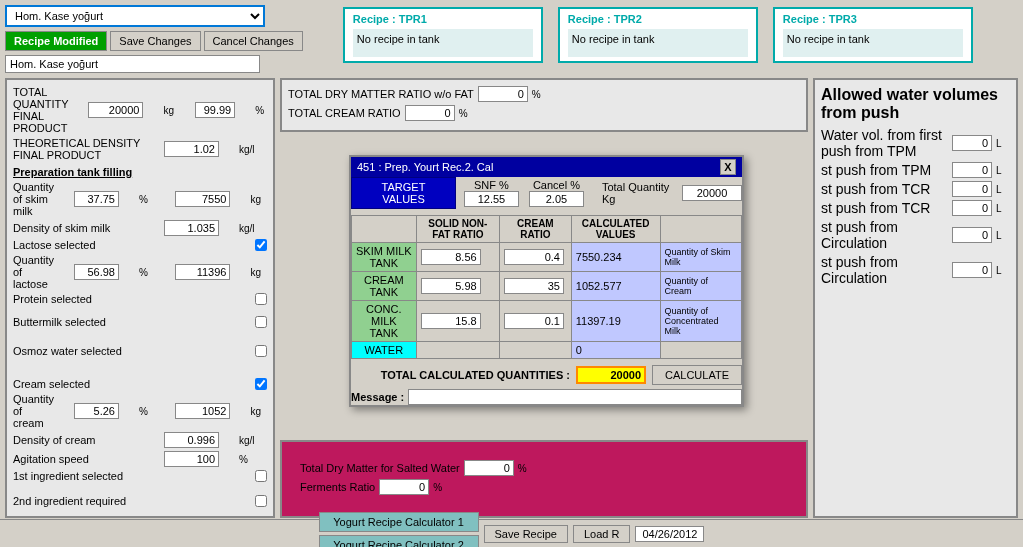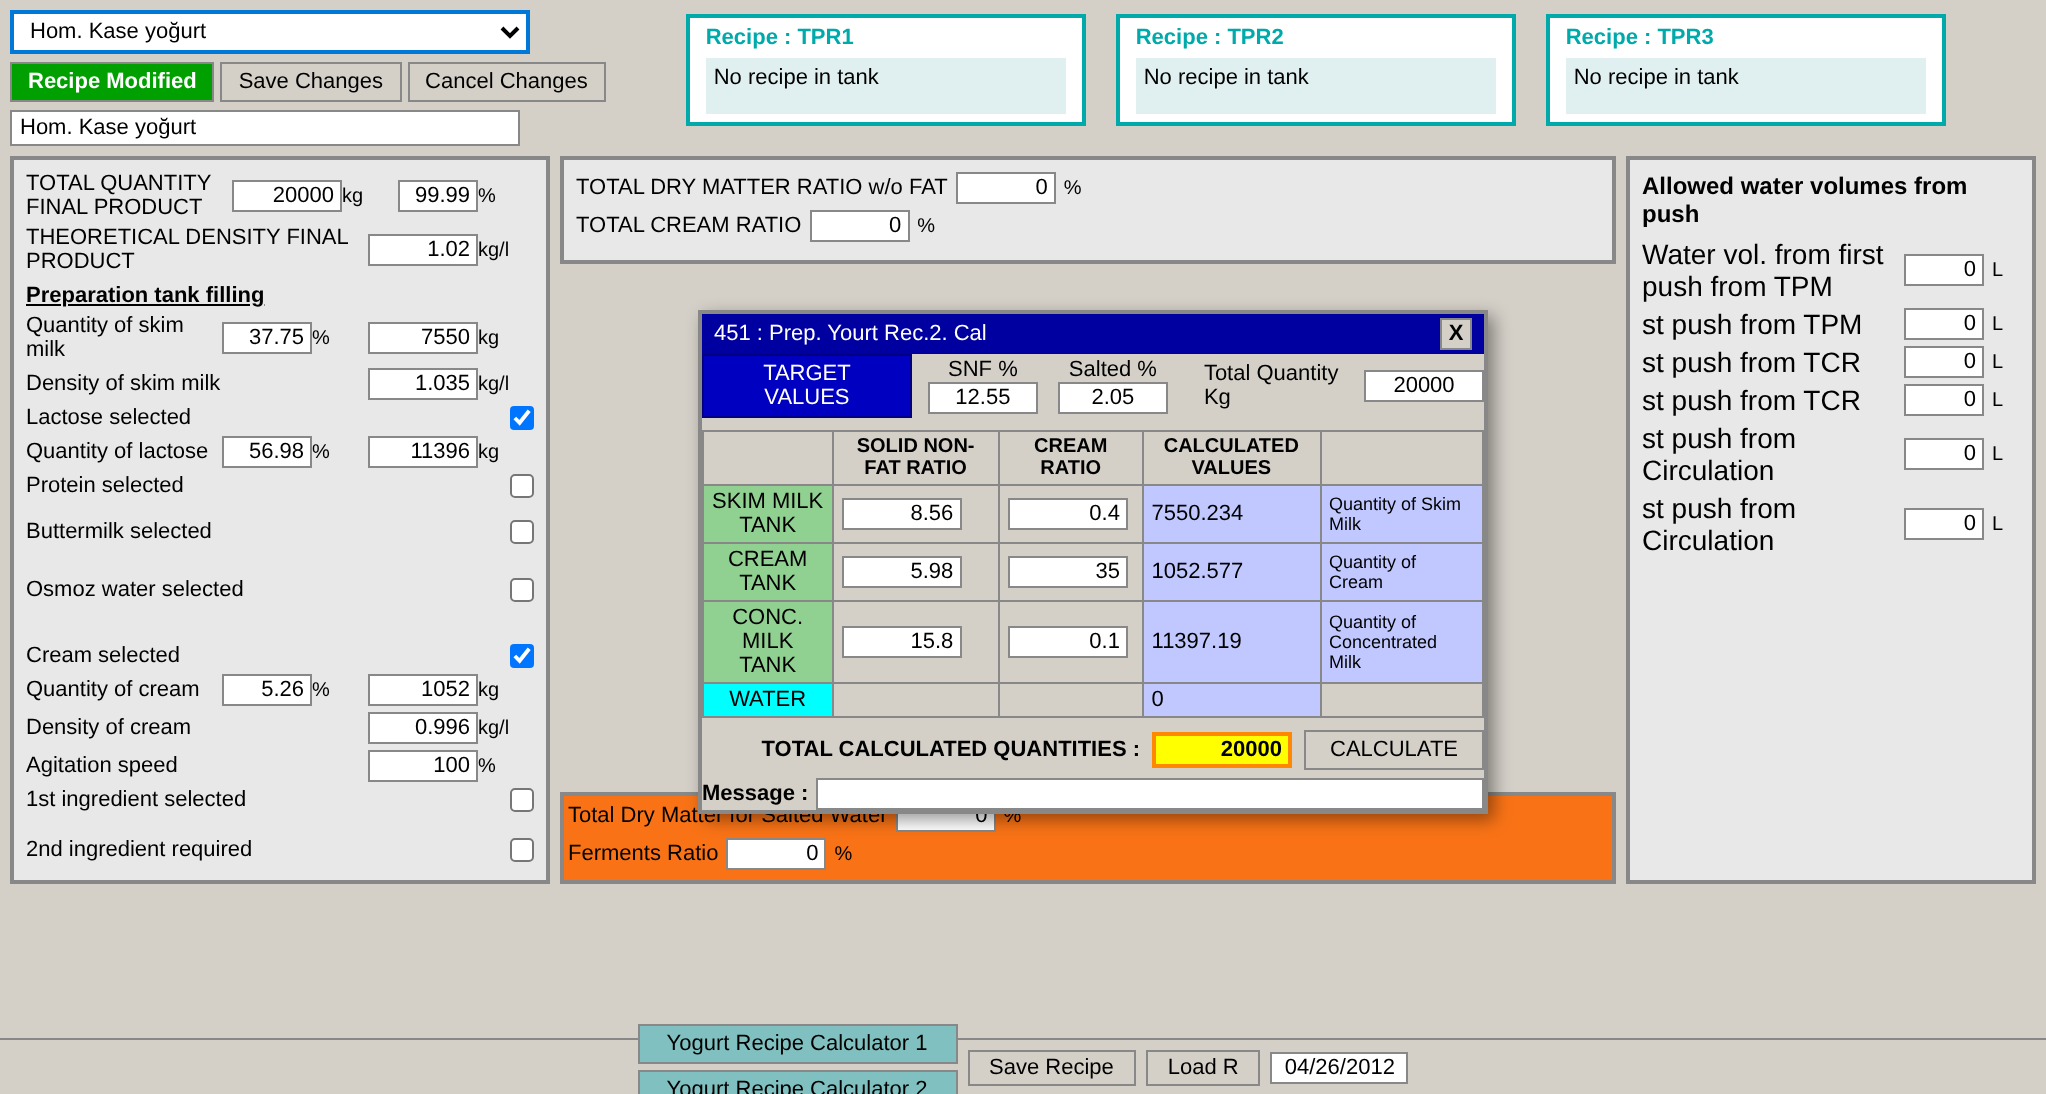--- a/index.html
+++ b/index.html
@@ -21,44 +21,44 @@
     .recipe-box-content { background: #e0f0f0; padding: 4px; font-size: 11px; min-height: 28px; }
 
     .name-input { margin-top: 4px; }
     .name-input input { width: 260px; padding: 2px 4px; border: 1px solid #888; }
 
     .main-area { display: flex; gap: 0; padding: 5px; }
 
     .left-panel { width: 270px; border: 2px solid #888; background: #e8e8e8; padding: 6px; flex-shrink: 0; }
     .left-panel-title { font-weight: bold; font-size: 13px; background: #d4d0c8; border: 1px solid #888; padding: 2px 6px; margin-bottom: 6px; display: inline-block; }
 
-    .field-row { display: flex; align-items: center; margin-bottom: 3px; gap: 0; }
+    .field-row { display: flex; align-items: center; margin-bottom: 3px; gap: 20px; }
     .field-label { flex: 1; font-size: 11px; }
     .field-input { width: 55px; border: 1px solid #888; padding: 1px 3px; text-align: right; background: white; }
     .field-unit { width: 28px; font-size: 10px; }
     .field-input-sm { width: 45px; border: 1px solid #888; padding: 1px 3px; text-align: right; background: white; }
 
     .section-title { font-weight: bold; margin: 5px 0 3px 0; font-size: 11px; text-decoration: underline; }
 
     .checkbox-row { display: flex; align-items: center; margin-bottom: 3px; gap: 4px; }
     .checkbox-row input[type=checkbox] { width: 12px; height: 12px; }
 
     .center-panel { flex: 1; display: flex; flex-direction: column; gap: 0; padding: 0 5px; }
 
     .center-top { border: 2px solid #888; background: #e8e8e8; padding: 6px; margin-bottom: 5px; }
     .cf-row { display: flex; align-items: center; gap: 4px; margin-bottom: 3px; }
     .cf-label { font-size: 11px; }
     .cf-input { width: 50px; border: 1px solid #888; padding: 1px 3px; text-align: right; background: white; }
     .cf-unit { font-size: 10px; }
 
-    .center-bottom { border: 2px solid #888; background: #f97316; padding: 2px; }
+    .center-bottom { border: 2px solid #888; background: #be185d; padding: 18px; }
     .cb-row { display: flex; align-items: center; gap: 4px; margin-bottom: 3px; }
 
     .right-panel { width: 205px; border: 2px solid #888; background: #e8e8e8; padding: 6px; flex-shrink: 0; }
-    .right-title { font-weight: bold; font-size: 12px; margin-bottom: 5px; }
+    .right-title { font-weight: bold; font-size: 16px; margin-bottom: 5px; }
     .right-row { display: flex; align-items: center; justify-content: space-between; margin-bottom: 3px; gap: 4px; }
     .right-label { font-size: 14px; flex: 1; }
     .right-unit { width: 14px; font-size: 10px; }
 
     .bottom-bar { position: absolute; bottom: 0; left: 0; right: 0; display: flex; align-items: center; justify-content: center; background: #d4d0c8; border-top: 1px solid #888; padding: 3px 5px; gap: 5px; height: 28px; }
     .bottom-btn { padding: 2px 10px; font-size: 11px; border: 1px solid #888; cursor: pointer; background: #d4d0c8; }
     .date-badge { background: white; border: 1px solid #888; padding: 1px 6px; font-size: 11px; }
 
     
     .modal-overlay { position: absolute; top: 0; left: 4px; width: 100%; height: 100%; pointer-events: none; }
@@ -290,21 +290,21 @@
     </div>
     <div class="modal-body">
       <div class="modal-header-row">
         <button class="modal-target-btn">TARGET VALUES</button>
         <div class="modal-header-fields">
           <div class="mhf">
             <span>SNF %</span>
             <input value="12.55" style="">
           </div>
           <div class="mhf">
-            <span>Salted %</span>
+            <span>Cancel %</span>
             <input value="2.05" style="">
           </div>
         </div>
         <div class="total-qty">
           <span>Total Quantity Kg</span>
           <input value="20000" style="">
         </div>
       </div>
 
       <table class="modal-table">

